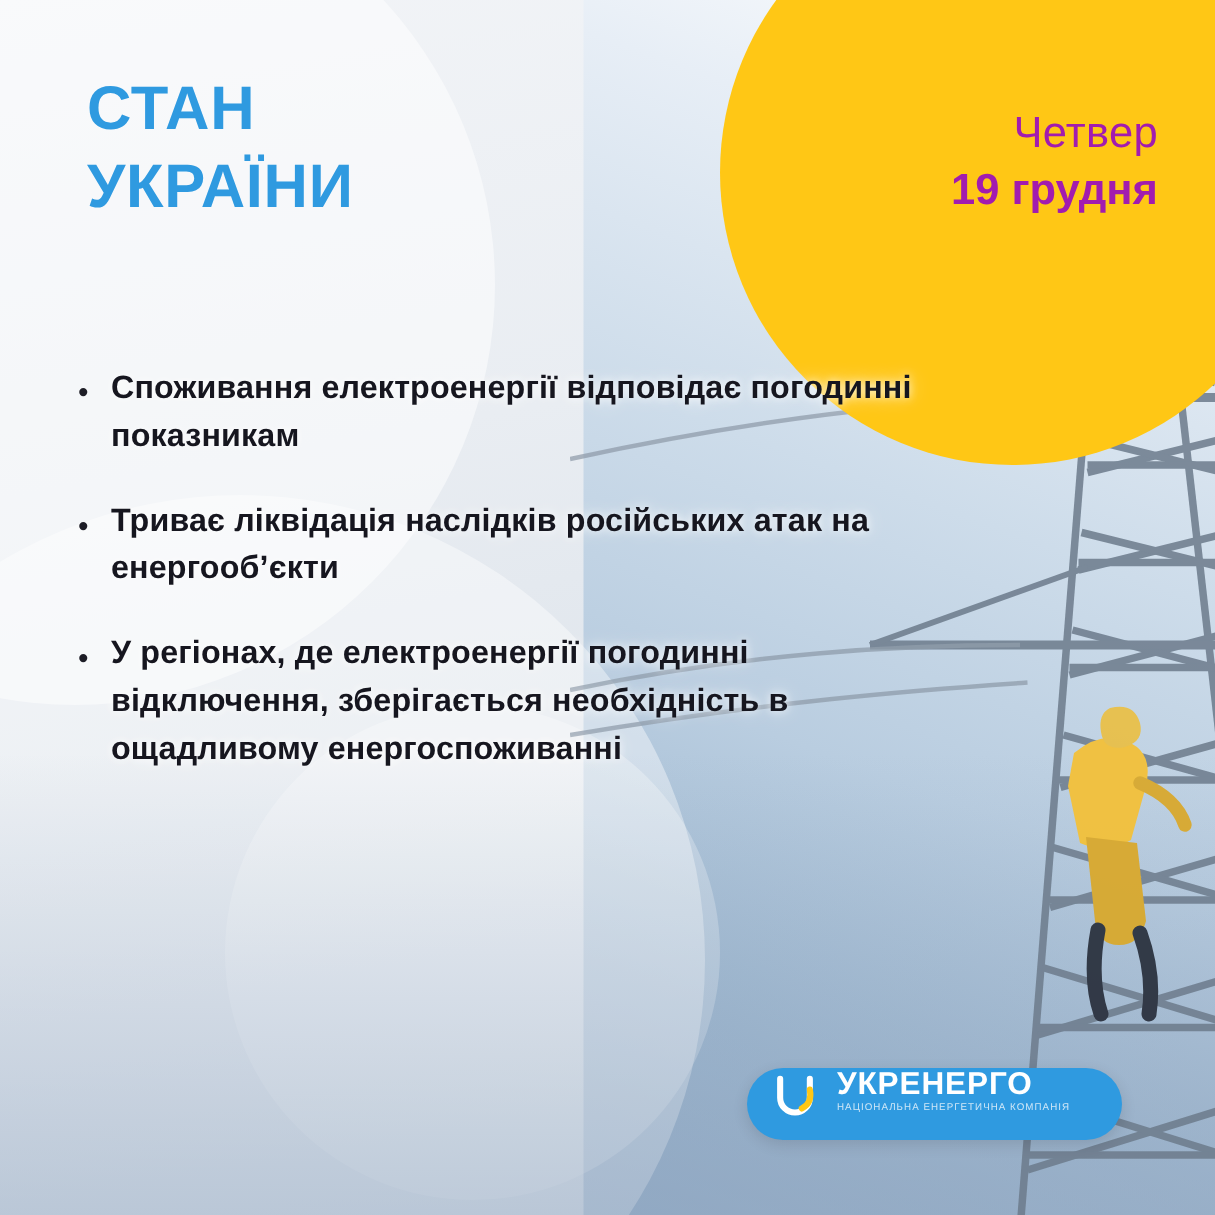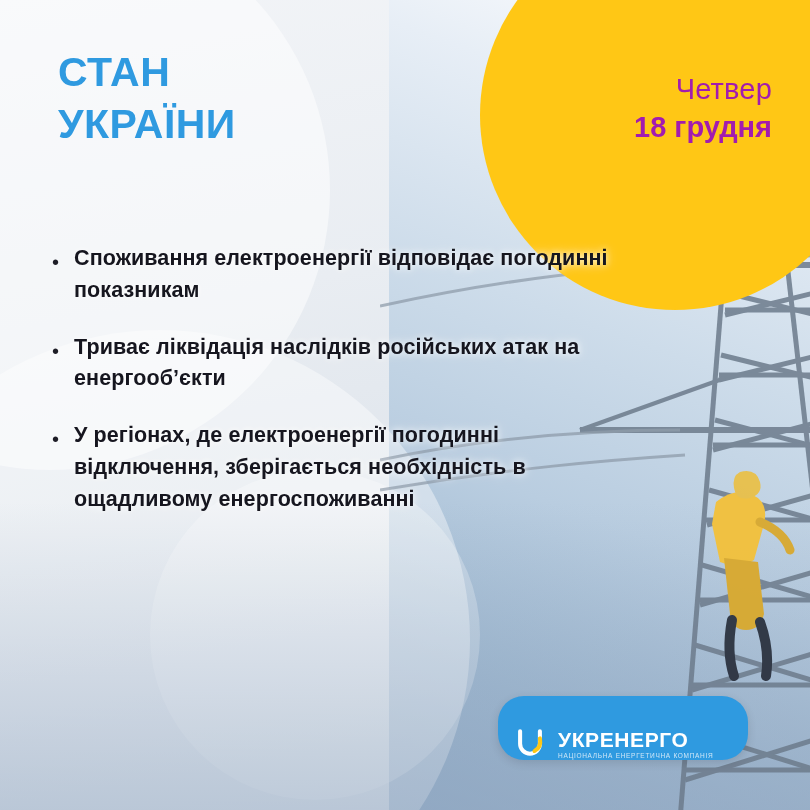--- a/index.html
+++ b/index.html
@@ -138,26 +138,26 @@
     line-height: 1.48;
     letter-spacing: .1px;
     text-shadow: 0 0 6px rgba(255,255,255,.85), 0 0 14px rgba(255,255,255,.6);
   }
 
   
   .logo {
     position: absolute;
     right: 62px;
     bottom: 50px;
-    height: 64px;
+    height: 48px;
     min-width: 250px;
     border-radius: 26px;
     background: #2f9ae0;
     display: flex;
-    align-items: flex-end;
+    align-items: flex-start;
     padding: 0 20px 0 14px;
     box-shadow: 0 3px 10px rgba(0,0,0,.12);
   }
   .logo-mark {
     width: 36px; height: 36px;
     flex: 0 0 auto;
     margin-right: 10px;
   }
   .logo-mark svg { width: 100%; height: 100%; display: block; }
   .logo-text { line-height: 1.05; }
@@ -242,21 +242,21 @@
         <path d="M352 490 q-6 32 2 56" stroke="#2c3340" stroke-width="10" fill="none" stroke-linecap="round"></path>
         <path d="M380 492 q10 28 6 54" stroke="#2c3340" stroke-width="10" fill="none" stroke-linecap="round"></path>
       </g>
     </svg>
   </div>
 
   <div class="sun-circle"></div>
 
   <div class="date-block">
     <div class="date-weekday">Четвер</div>
-    <div class="date-day">18 грудня</div>
+    <div class="date-day">19 грудня</div>
   </div>
 
   <h1 class="title">
     <span>СТАН</span>
     <span>УКРАЇНИ</span>
   </h1>
 
   <div class="bullets">
     <div class="bullet">
       <div class="bullet-dot">•</div>

